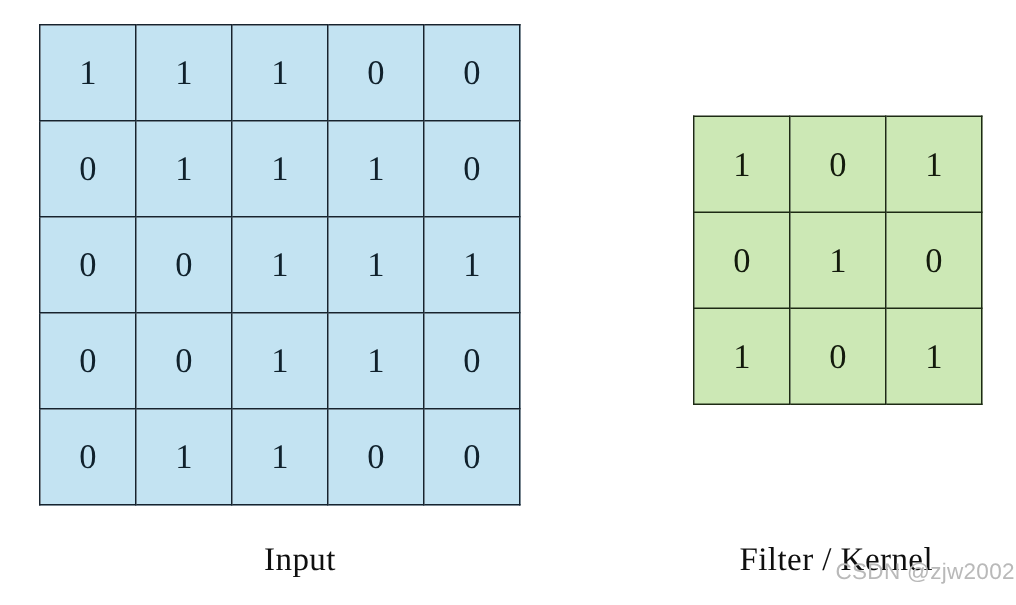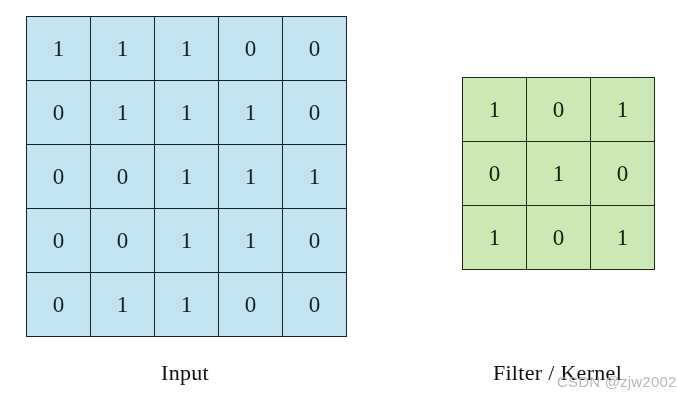--- a/index.html
+++ b/index.html
@@ -74,21 +74,21 @@
   
   .caption {
     position: absolute;
     font-size: 22px;
     color: #0f0f0f;
     font-family: "Liberation Serif", "DejaVu Serif", serif;
     white-space: nowrap;
     letter-spacing: 0.3px;
   }
   .caption-input {
-    left: 0;
+    left: 15px;
     top: 360px;
     width: 370px;
     text-align: center;
   }
   .caption-kernel {
     left: 400px;
     top: 360px;
     width: 315px;
     text-align: center;
   }

